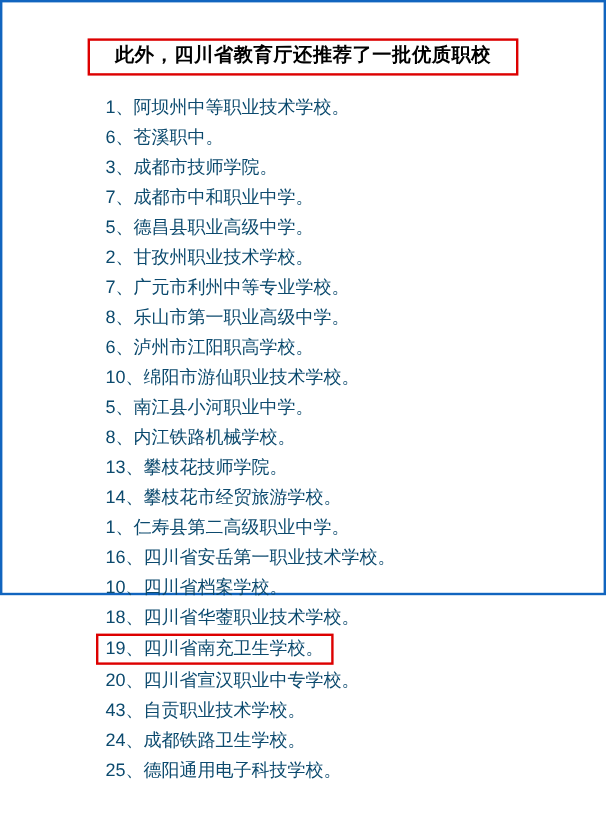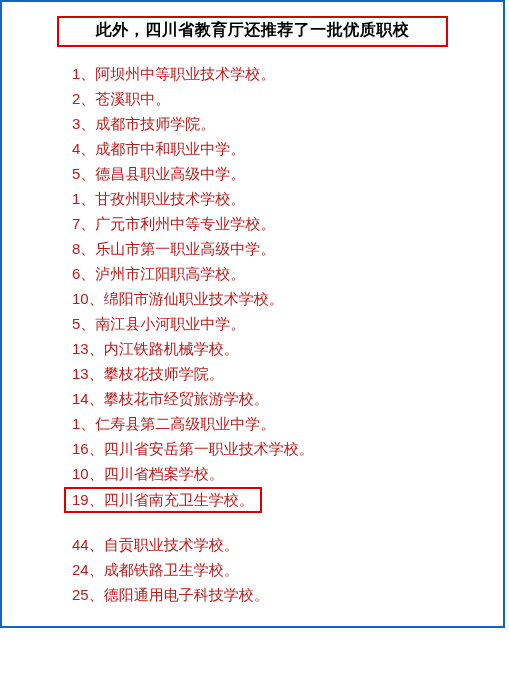--- a/index.html
+++ b/index.html
@@ -7,81 +7,83 @@
     padding: 0;
     width: 509px;
     height: 696px;
     font-family: "Microsoft YaHei", "SimSun", sans-serif;
     font-size: 15px;
     background: #fff;
   }
   .wrap {
     border: 2px solid #1165bf;
     width: 505px;
-    height: 628px;
+    height: 496px;
     box-sizing: border-box;
-    padding: 0;
+    padding: 16px;
   }
   .headline-box {
     border: 2px solid #d00;
     margin: 14px 55px 6px 55px;
     padding: 2px 6px 4px 6px;
     text-align: center;
   }
   .headline {
     font-weight: bold;
     color: #000;
     font-size: 16px;
     letter-spacing: 0.5px;
   }
   .list {
     margin: 14px 0 0 70px;
   }
   .row {
-    color: #b91c1c;
+    color: #0c4a6e;
     line-height: 25px;
     font-size: 15px;
     white-space: nowrap;
   }
   .hl-row {
     display: inline-block;
     border: 2px solid #d00;
     padding: 0 6px;
     margin-left: -8px;
     line-height: 22px;
     margin-top: 1px;
-    margin-bottom: 19px;
+    margin-bottom: 1px;
   }
 </style>
 </head>
 <body>
 
 <div class="wrap">
 
   <div class="headline-box">
     <span class="headline">此外，四川省教育厅还推荐了一批优质职校</span>
   </div>
 
   <div class="list">
       <div class="row">1、阿坝州中等职业技术学校。</div>
-      <div class="row">2、苍溪职中。</div>
+      <div class="row">6、苍溪职中。</div>
       <div class="row">3、成都市技师学院。</div>
-      <div class="row">4、成都市中和职业中学。</div>
+      <div class="row">7、成都市中和职业中学。</div>
       <div class="row">5、德昌县职业高级中学。</div>
-      <div class="row">1、甘孜州职业技术学校。</div>
+      <div class="row">2、甘孜州职业技术学校。</div>
       <div class="row">7、广元市利州中等专业学校。</div>
       <div class="row">8、乐山市第一职业高级中学。</div>
       <div class="row">6、泸州市江阳职高学校。</div>
       <div class="row">10、绵阳市游仙职业技术学校。</div>
       <div class="row">5、南江县小河职业中学。</div>
-      <div class="row">13、内江铁路机械学校。</div>
+      <div class="row">8、内江铁路机械学校。</div>
       <div class="row">13、攀枝花技师学院。</div>
       <div class="row">14、攀枝花市经贸旅游学校。</div>
       <div class="row">1、仁寿县第二高级职业中学。</div>
       <div class="row">16、四川省安岳第一职业技术学校。</div>
       <div class="row">10、四川省档案学校。</div>
+      <div class="row">18、四川省华蓥职业技术学校。</div>
       <div class="row"><span class="hl-row">19、四川省南充卫生学校。</span></div>
-      <div class="row">44、自贡职业技术学校。</div>
+      <div class="row">20、四川省宣汉职业中专学校。</div>
+      <div class="row">43、自贡职业技术学校。</div>
       <div class="row">24、成都铁路卫生学校。</div>
       <div class="row">25、德阳通用电子科技学校。</div>
     </div>
 
 </div>
 
 </body></html>

